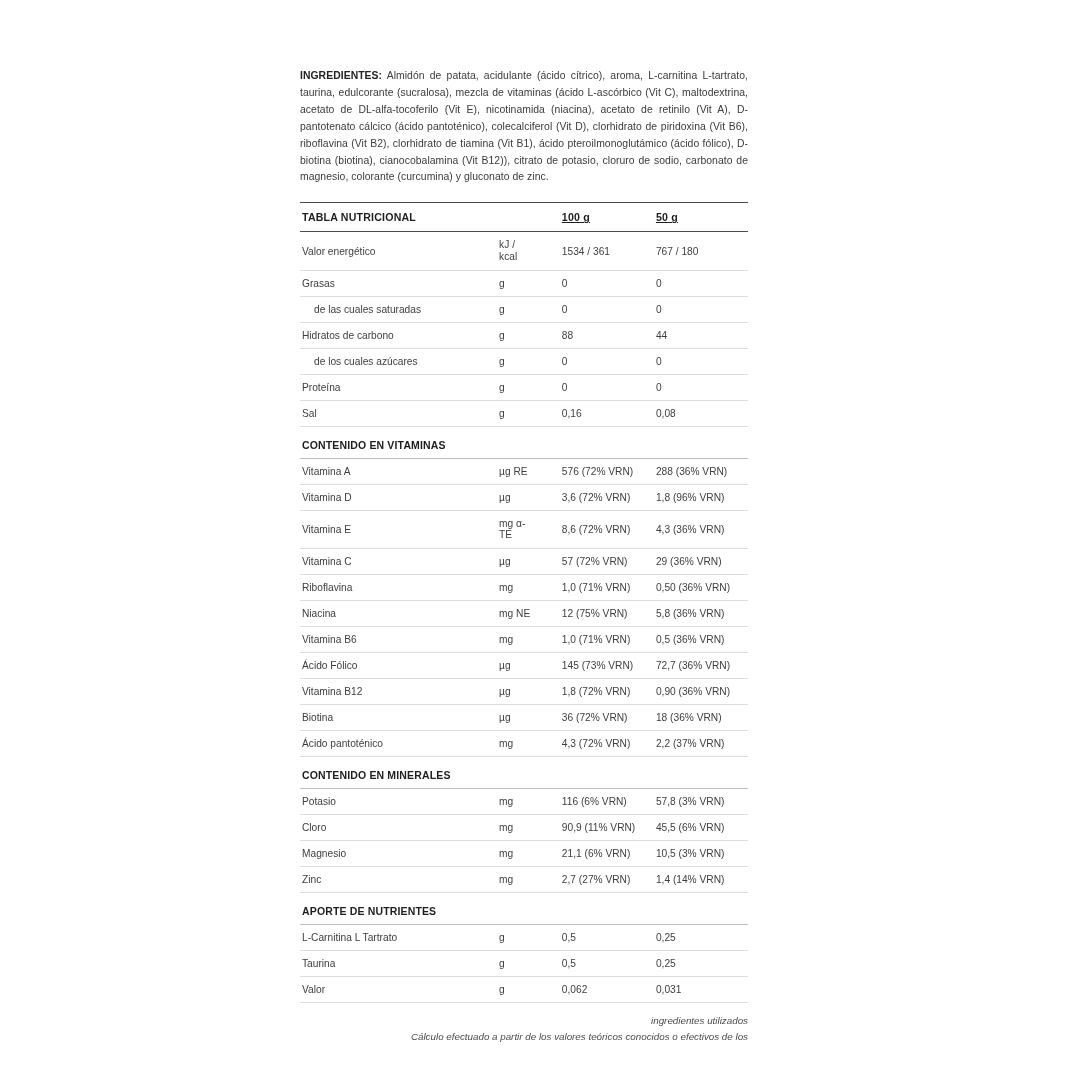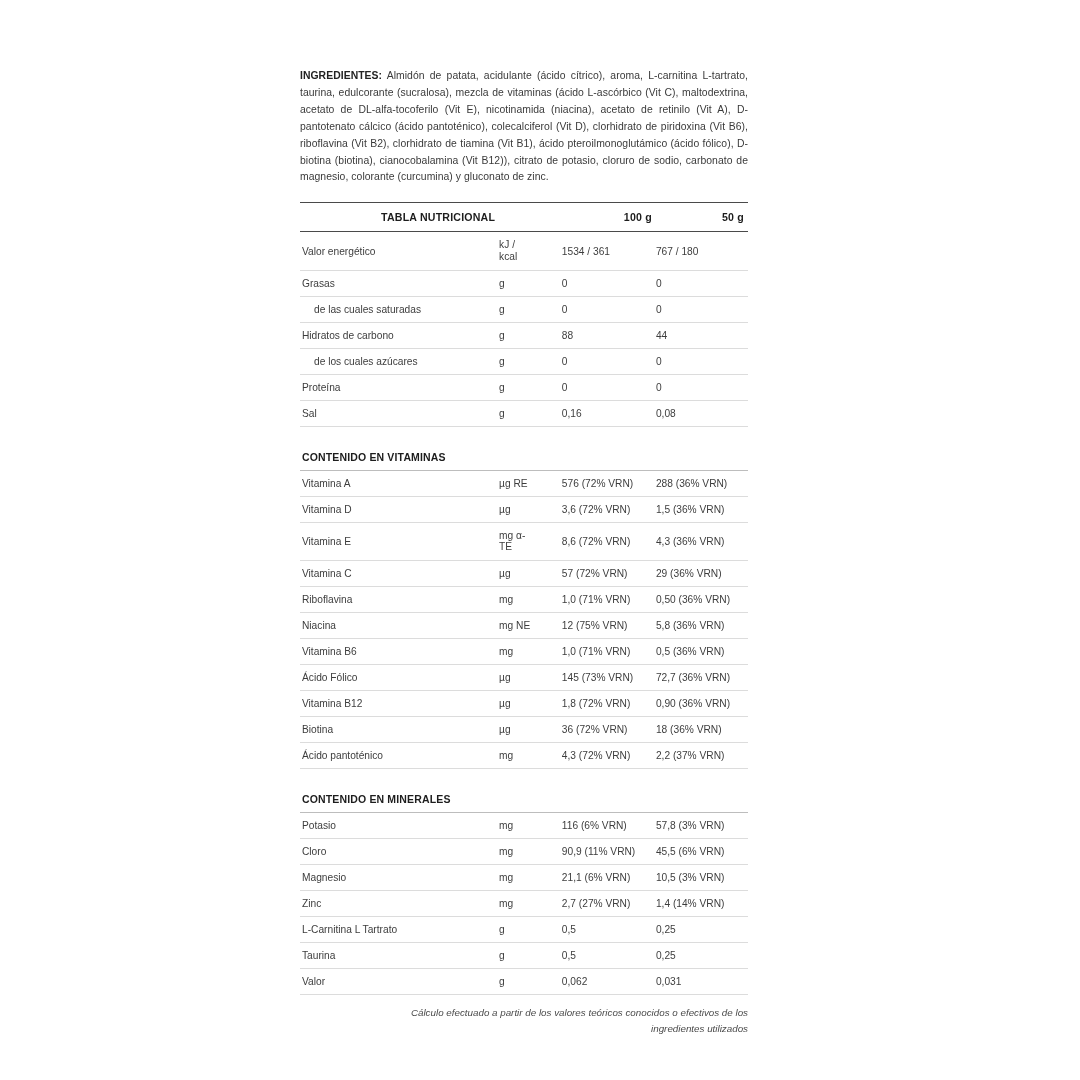--- a/index.html
+++ b/index.html
@@ -51,40 +51,39 @@
     text-align: left;
   }
   tr.headrow th {
     border-top: 1.6px solid #4a4a4a;
     border-bottom: 1.6px solid #4a4a4a;
     font-weight: bold;
     font-size: 10.6px;
     color: #1d1d1d;
     padding: 8px 2px;
     letter-spacing: 0.2px;
-    text-align: right;
   }
   tr.row td {
     border-bottom: 1px solid #dcdcdc;
   }
   tr.section td {
     border-bottom: 1px solid #bdbdbd;
     border-top: 1px solid #bdbdbd;
     font-weight: bold;
     font-size: 10.5px;
     color: #1d1d1d;
-    padding: 24px 2px 7px 2px;
+    padding: 12px 2px 7px 2px;
     letter-spacing: 0.15px;
   }
   .c-name  { width: 44%; }
   .c-unit  { width: 14%; text-align: center; }
   .c-v1    { width: 21%; text-align: center; }
   .c-v2    { width: 21%; text-align: right; padding-right: 4px !important; }
   .indent { padding-left: 14px !important; }
-  th.c-v1, th.c-v2 { font-weight: bold; }
+  th.c-v1, th.c-v2 { font-weight: bold; text-decoration: underline; }
   th.c-v1 { text-align: center; }
   th.c-v2 { text-align: right; padding-right: 4px !important; }
   .unit-small { display: inline-block; line-height: 1.15; }
   .footnote {
     margin-top: 10px;
     font-size: 9.8px;
     font-style: italic;
     color: #4a4a4a;
     text-align: right;
     line-height: 1.6;
@@ -167,21 +166,21 @@
           <td class="c-name">Vitamina A</td>
           <td class="c-unit">µg RE</td>
           <td class="c-v1">576 (72% VRN)</td>
           <td class="c-v2">288 (36% VRN)</td>
         </tr>
 
         <tr class="row">
           <td class="c-name">Vitamina D</td>
           <td class="c-unit">µg</td>
           <td class="c-v1">3,6 (72% VRN)</td>
-          <td class="c-v2">1,5 (36% VRN)</td>
+          <td class="c-v2">1,8 (96% VRN)</td>
         </tr>
 
         <tr class="row">
           <td class="c-name">Vitamina E</td>
           <td class="c-unit"><span class="unit-small">mg α-<br>TE</span></td>
           <td class="c-v1">8,6 (72% VRN)</td>
           <td class="c-v2">4,3 (36% VRN)</td>
         </tr>
 
         <tr class="row">
@@ -266,20 +265,23 @@
           <td class="c-v2">10,5 (3% VRN)</td>
         </tr>
 
         <tr class="row">
           <td class="c-name">Zinc</td>
           <td class="c-unit">mg</td>
           <td class="c-v1">2,7   (27% VRN)</td>
           <td class="c-v2">1,4 (14% VRN)</td>
         </tr>
 
+        <tr class="section">
+          <td colspan="4">APORTE DE NUTRIENTES</td>
+        </tr>
 
         <tr class="row">
           <td class="c-name">L-Carnitina L Tartrato</td>
           <td class="c-unit">g</td>
           <td class="c-v1">0,5</td>
           <td class="c-v2">0,25</td>
         </tr>
 
         <tr class="row">
           <td class="c-name">Taurina</td>
@@ -292,18 +294,18 @@
           <td class="c-name">Valor</td>
           <td class="c-unit">g</td>
           <td class="c-v1">0,062</td>
           <td class="c-v2">0,031</td>
         </tr>
 
       </tbody>
     </table>
 
     <div class="footnote">
+      <div>ingredientes utilizados</div>
       <div>Cálculo efectuado a partir de los valores teóricos conocidos o efectivos de los</div>
-      <div>ingredientes utilizados</div>
     </div>
 
   </div>
 </div>
 
 </body></html>

